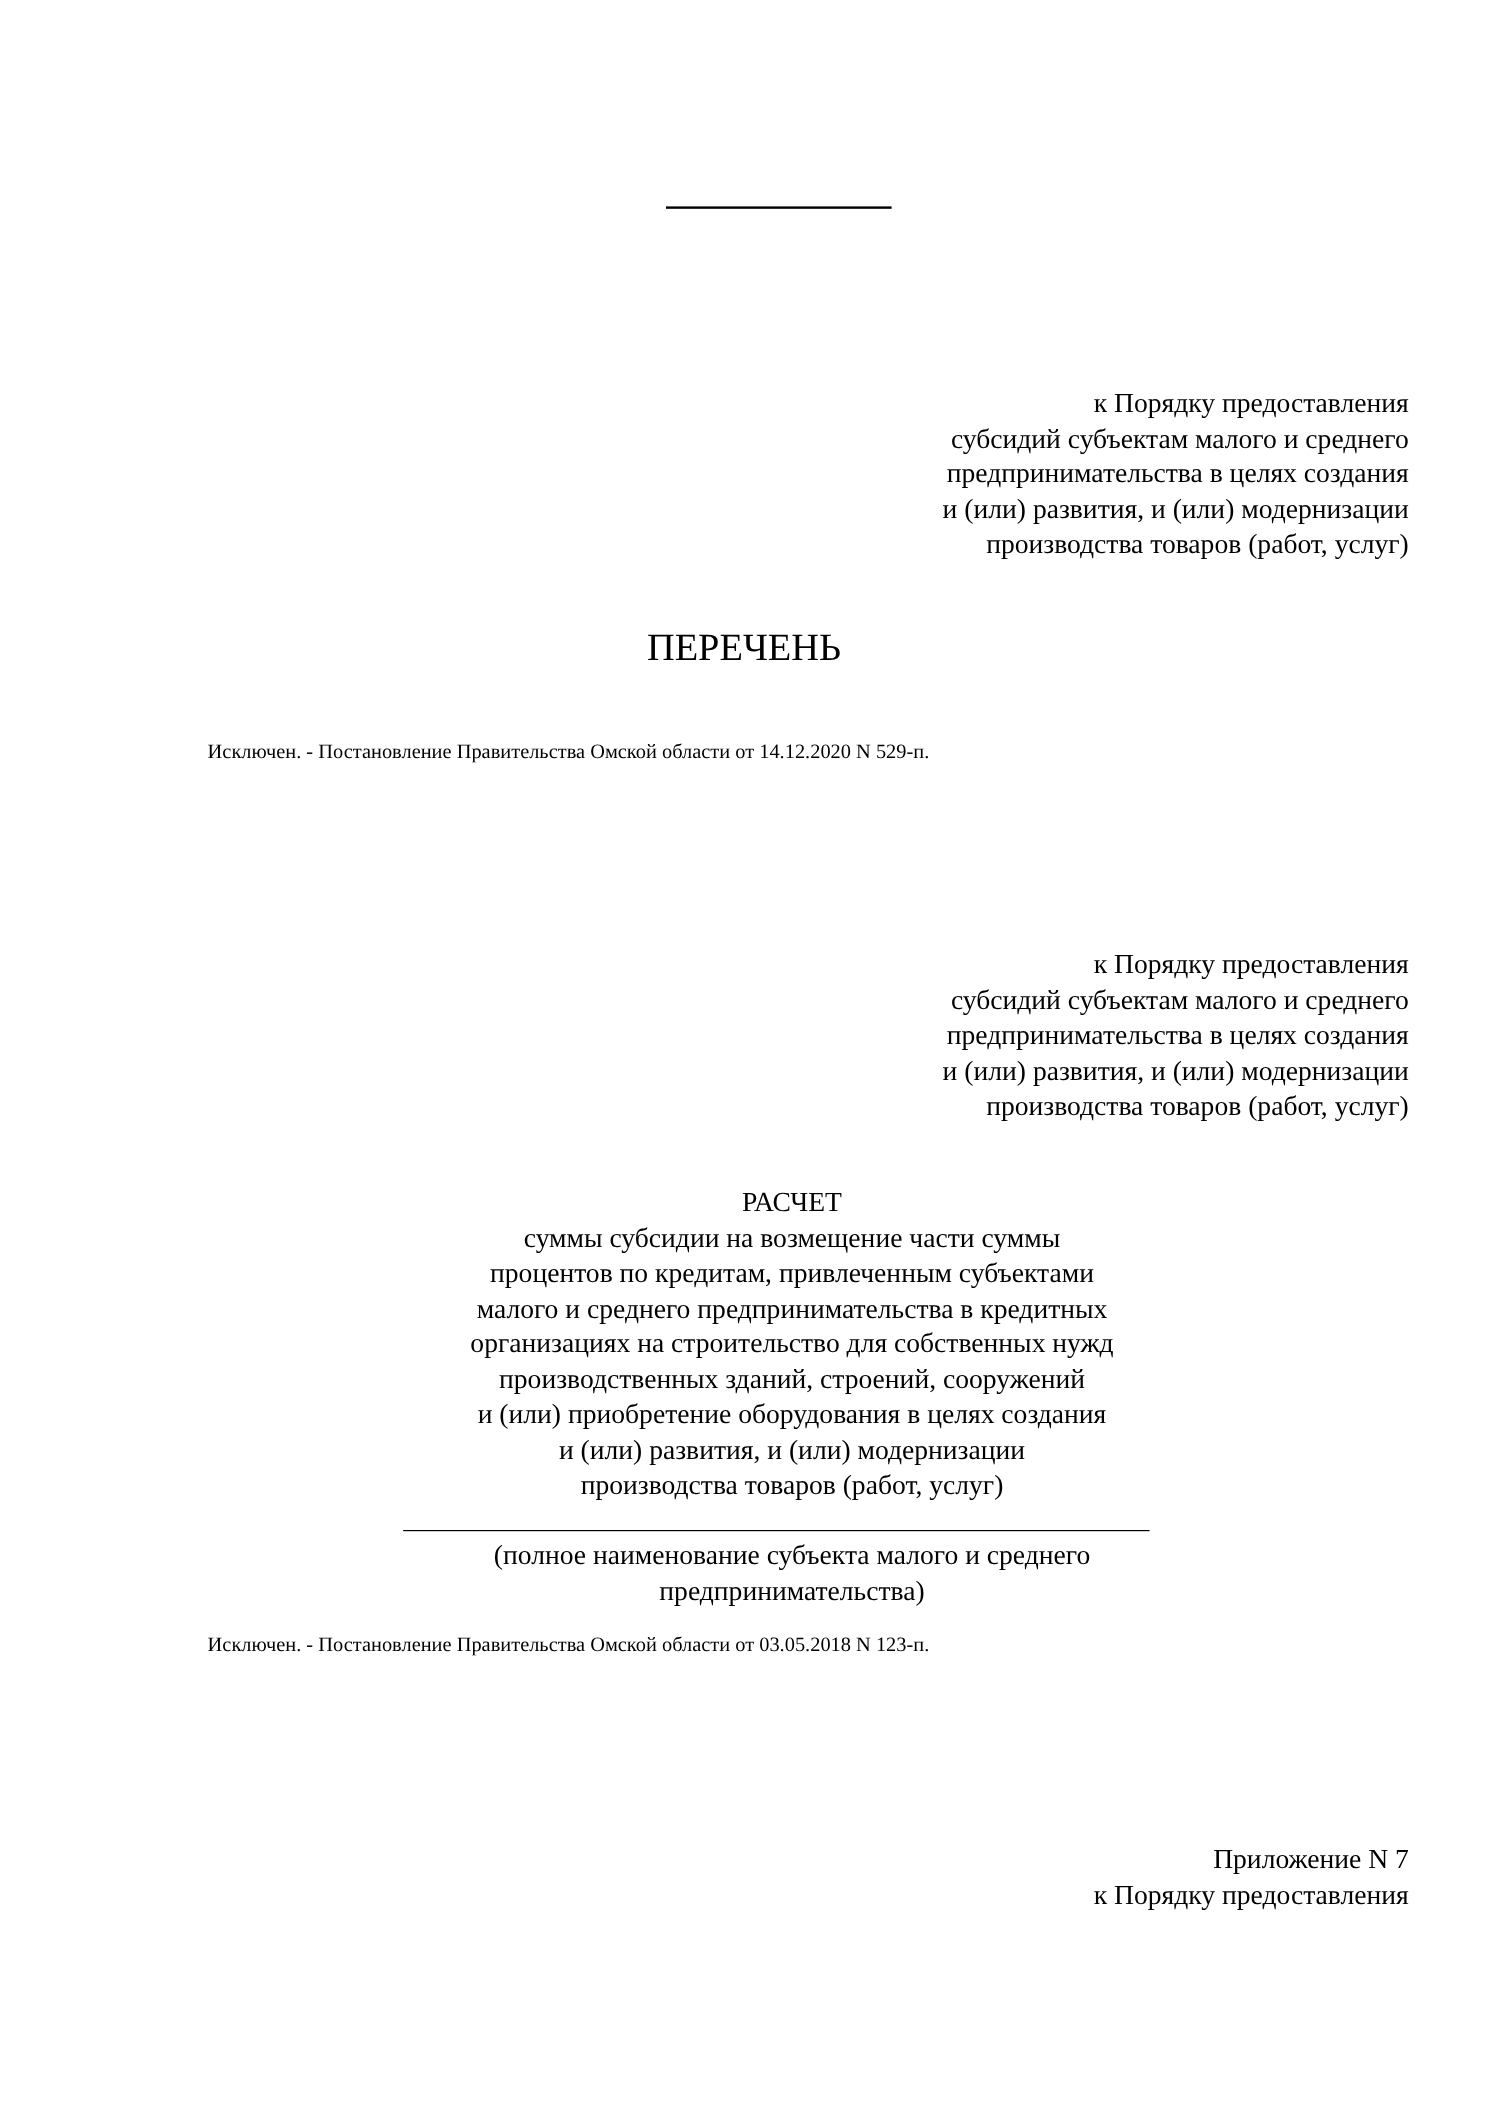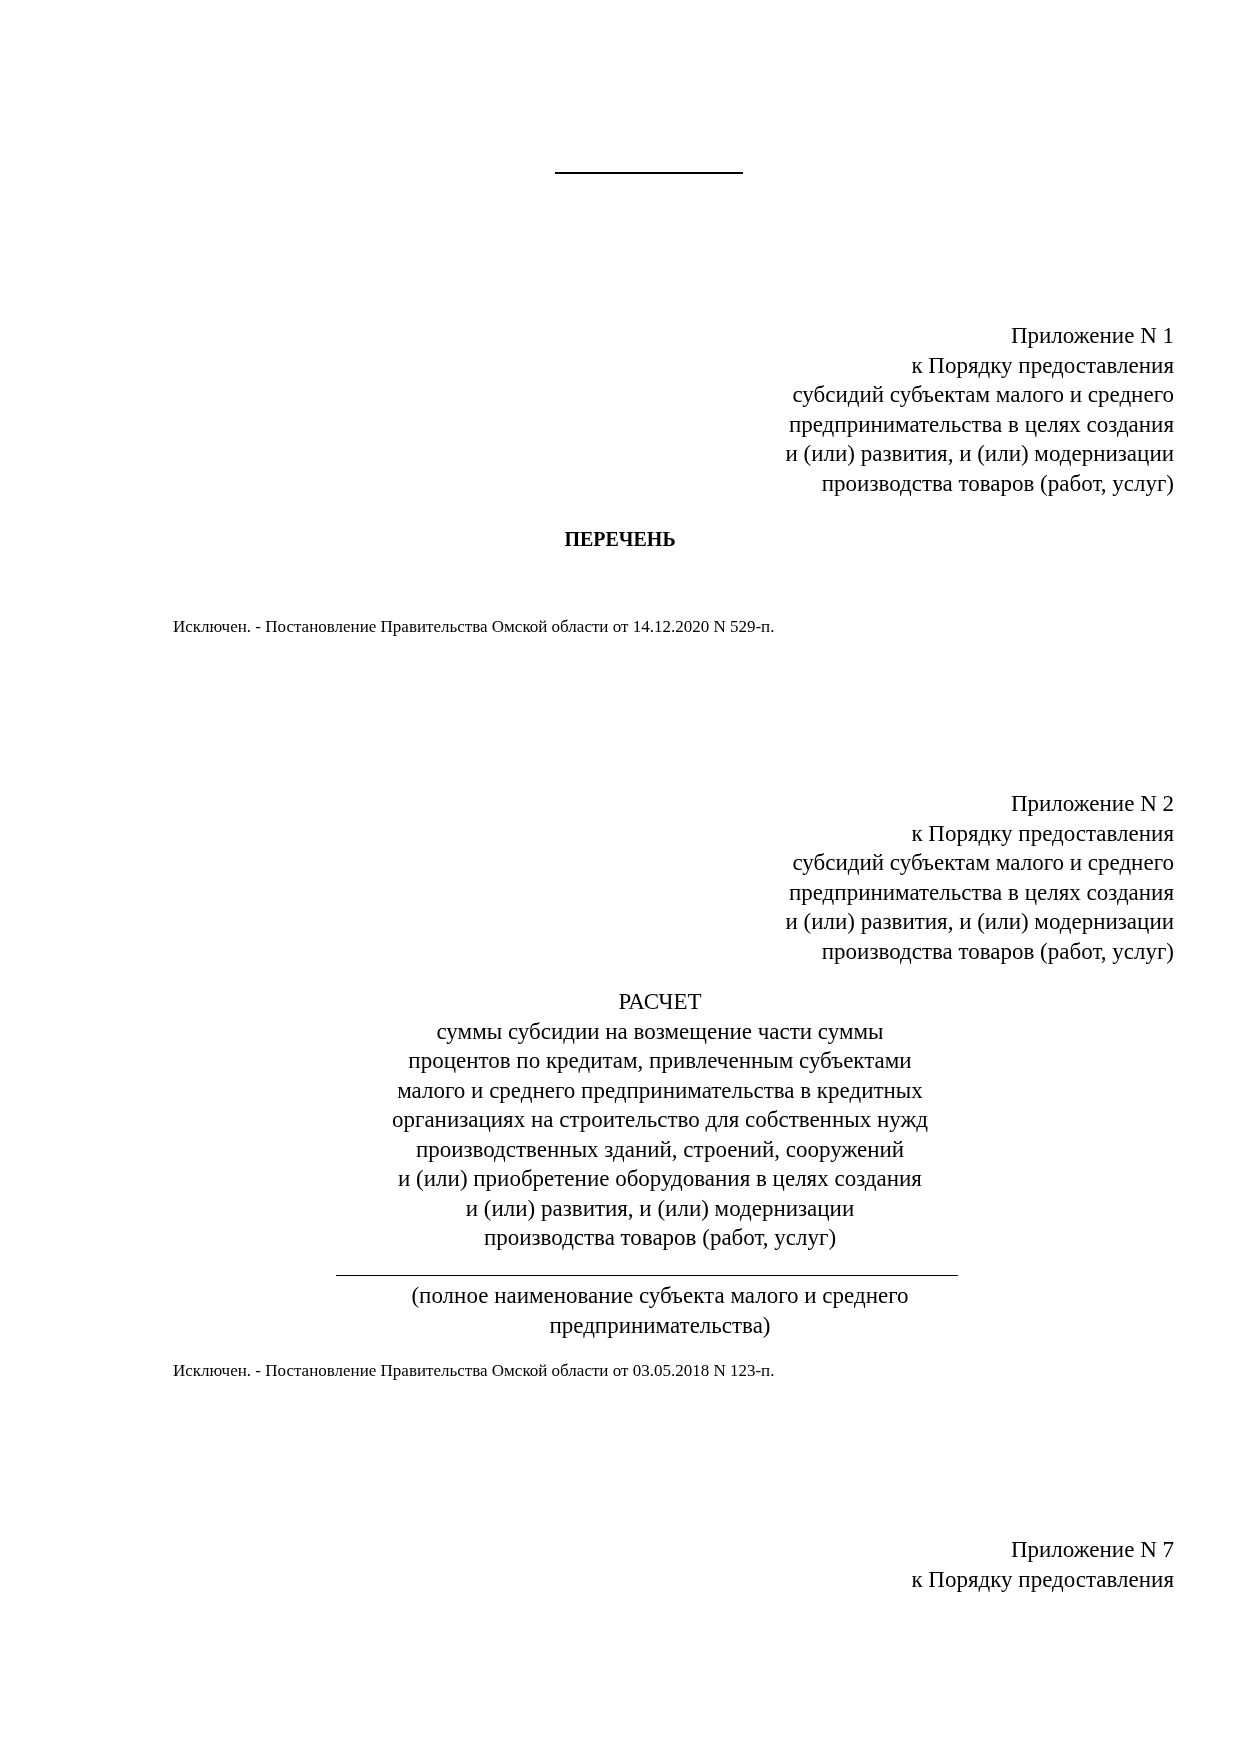--- a/index.html
+++ b/index.html
@@ -32,22 +32,22 @@
       font-size: 23px;
     }
     .appendix div { white-space: nowrap; }
     .center-block {
       position: absolute;
       left: 0;
       width: 1240px;
       text-align: center;
     }
     .title-bold {
-      font-weight: bold;
-      font-size: 20px;
+      font-weight: normal;
+      font-size: 32px;
       line-height: 34px;
     }
     .excluded {
       position: absolute;
       left: 173px;
       font-size: 17px;
       white-space: nowrap;
     }
     .calc-block {
       position: absolute;
@@ -74,36 +74,34 @@
       line-height: 29.5px;
       font-size: 23px;
     }
   </style>
 </head>
 <body>
 
 <div class="sep-top"></div>
 
 <div class="appendix" style="top:321px;">
-  <div>Приложение N 1</div>
   <div>к Порядку предоставления</div>
   <div>субсидий субъектам малого и среднего</div>
   <div>предпринимательства в целях создания</div>
   <div>и (или) развития, и (или) модернизации</div>
   <div>производства товаров (работ, услуг)</div>
 </div>
 
 <div class="center-block" style="top:522px;">
   <div class="title-bold">ПЕРЕЧЕНЬ</div>
 </div>
 
 <div class="excluded" style="top:617px;">Исключен. - Постановление Правительства Омской области от 14.12.2020 N 529-п.</div>
 
 <div class="appendix" style="top:789px;">
-  <div>Приложение N 2</div>
   <div>к Порядку предоставления</div>
   <div>субсидий субъектам малого и среднего</div>
   <div>предпринимательства в целях создания</div>
   <div>и (или) развития, и (или) модернизации</div>
   <div>производства товаров (работ, услуг)</div>
 </div>
 
 <div class="calc-block" style="top:987px;">
   <div>РАСЧЕТ</div>
   <div>суммы субсидии на возмещение части суммы</div>

